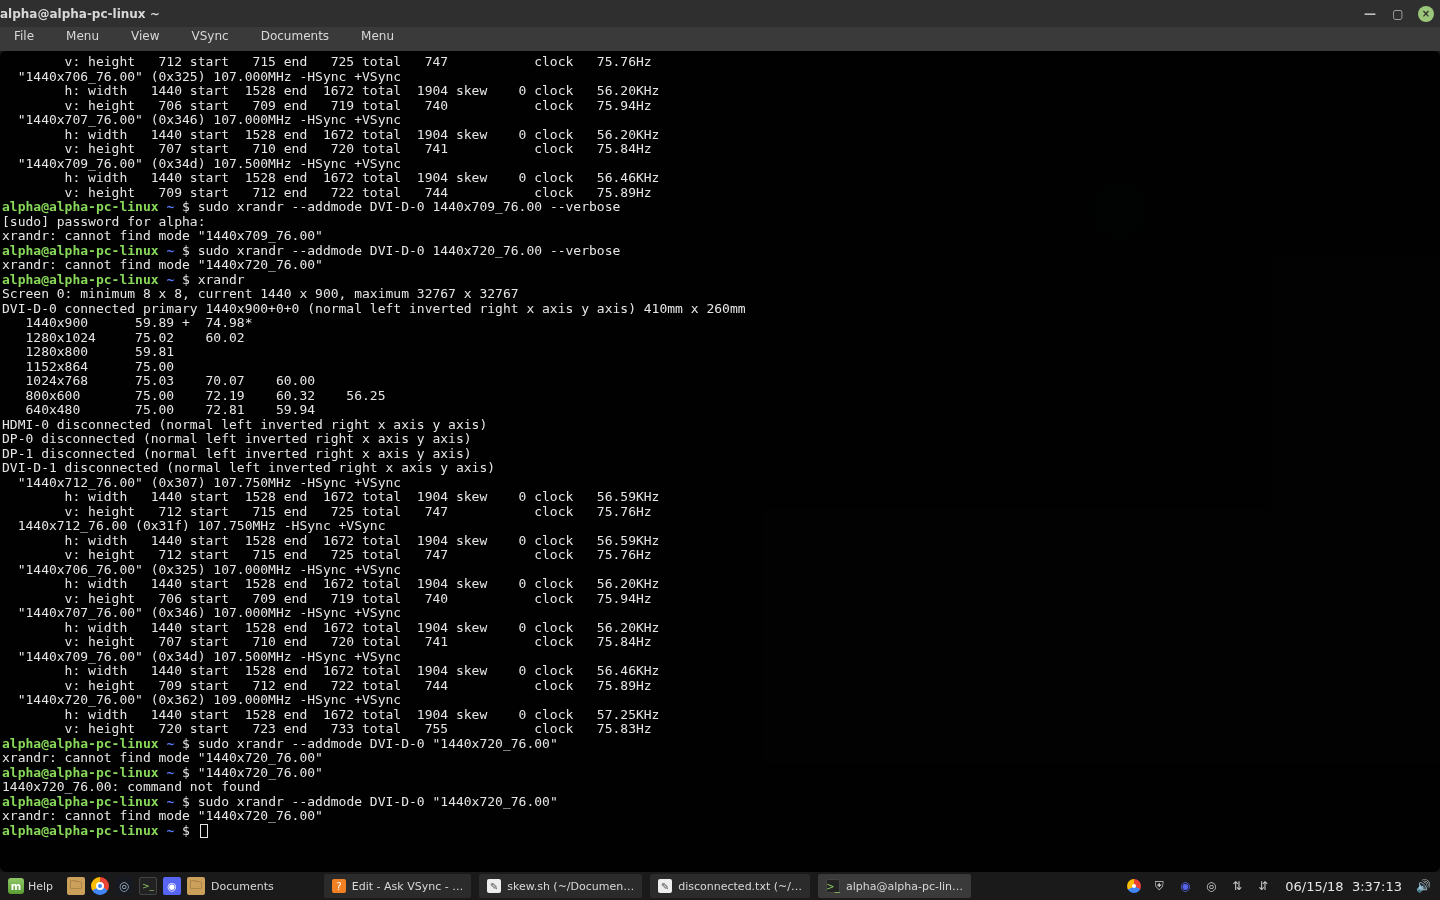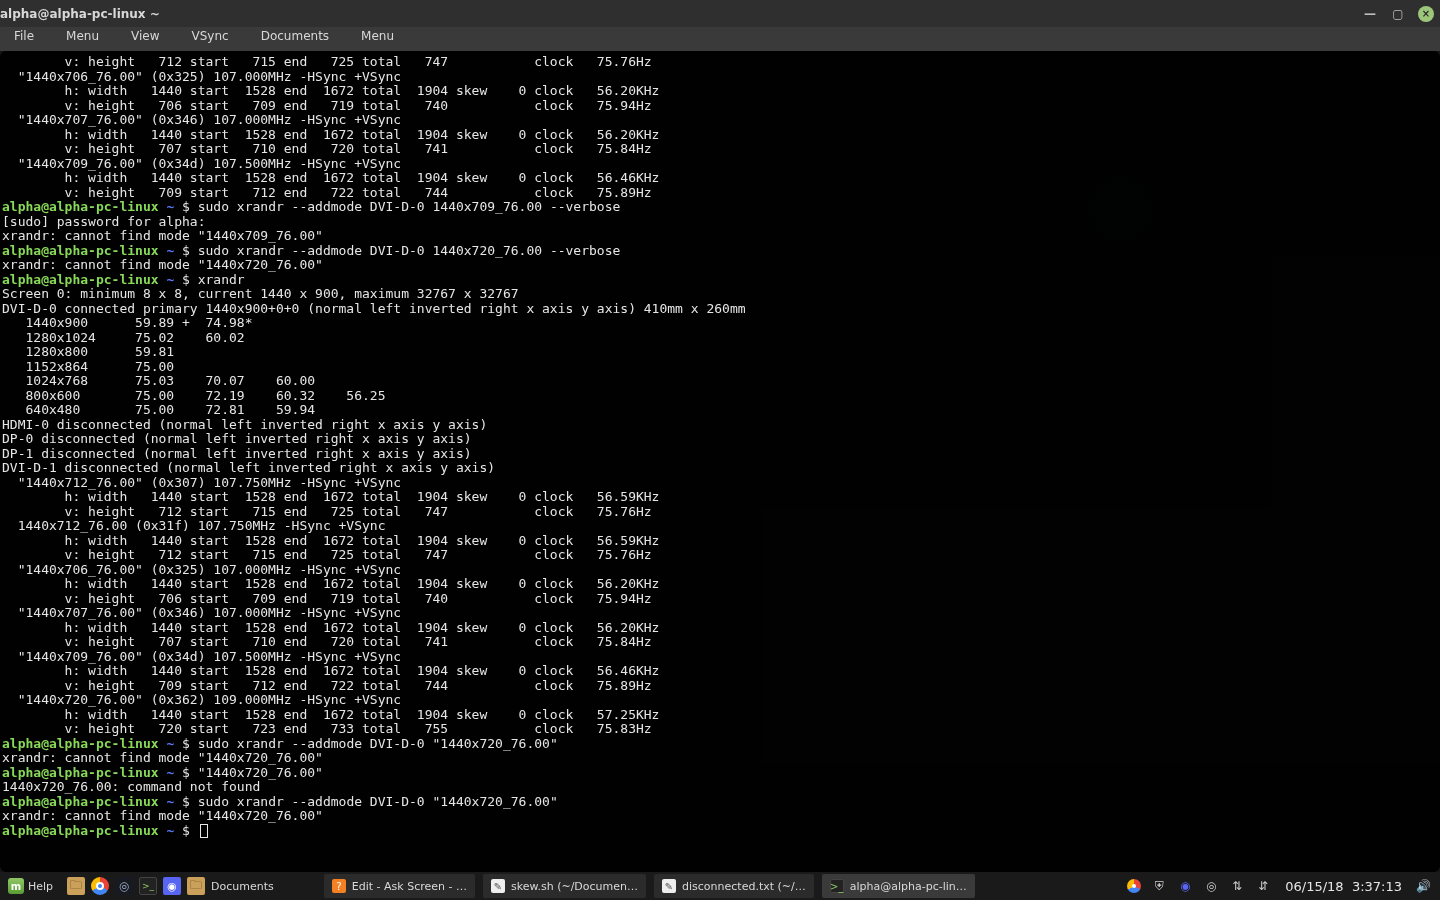--- a/index.html
+++ b/index.html
@@ -224,21 +224,21 @@
     <span class="ic term">&gt;_</span>
     <span class="ic discord">◉</span>
     <span class="ic folder">🗀</span>
     <span>Documents</span>
   </div>
 
   <div style="width:40px"></div>
 
   <div class="task">
     <span class="ic tiny" style="background:#f48024;color:#fff">?</span>
-    <span>Edit - Ask Screen - …</span>
+    <span>Edit - Ask VSync - …</span>
   </div>
   <div class="task">
     <span class="ic tiny" style="background:#eee;color:#555">✎</span>
     <span>skew.sh (~/Documen…</span>
   </div>
   <div class="task">
     <span class="ic tiny" style="background:#eee;color:#555">✎</span>
     <span>disconnected.txt (~/…</span>
   </div>
   <div class="task active">

